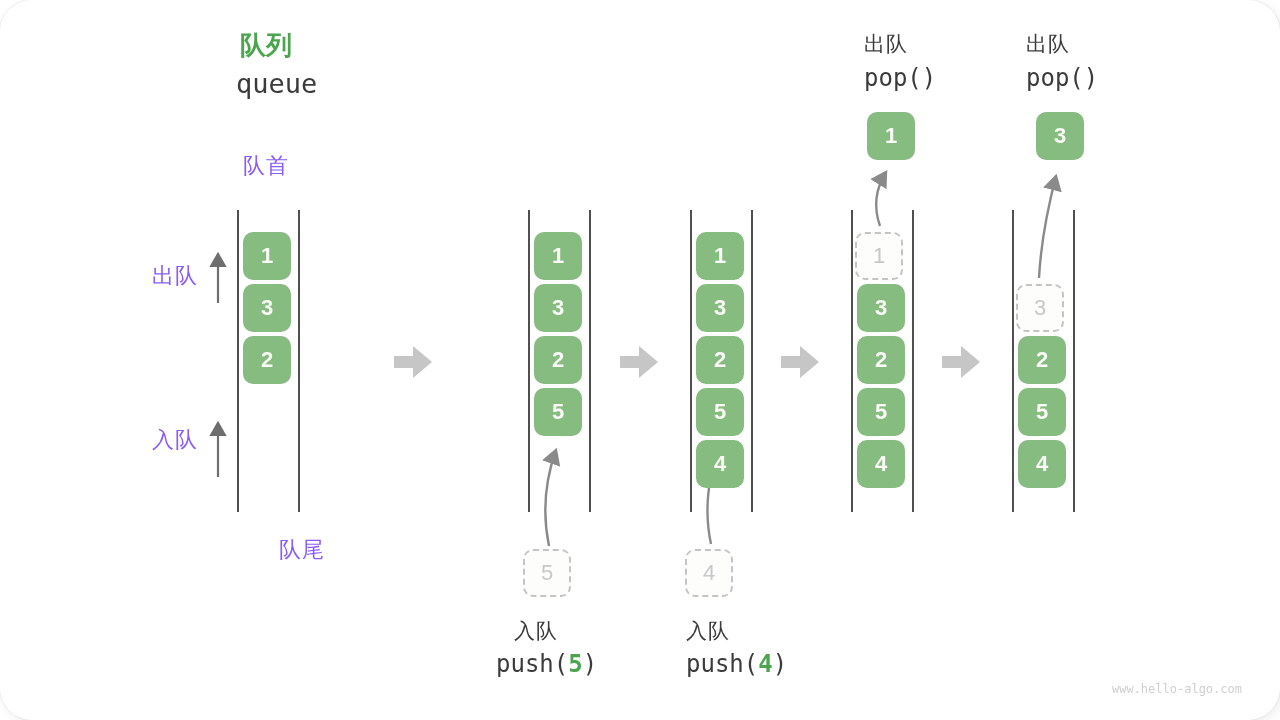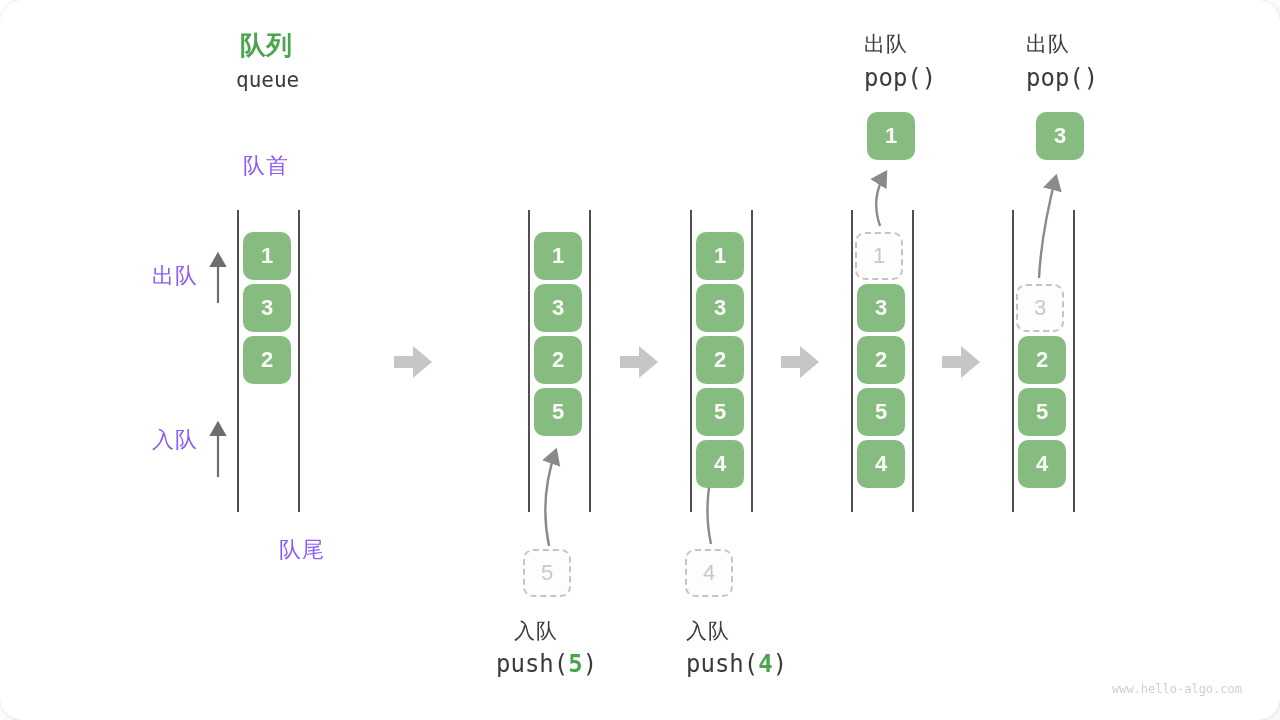--- a/index.html
+++ b/index.html
@@ -1,24 +1,24 @@
 <!DOCTYPE html>
 <html><head>
 <meta charset="utf-8">
 <style>
   html,body{margin:0;padding:0;background:#ffffff;}
   .canvas{
     position:relative;width:1280px;height:720px;background:#ffffff;
-    border-radius:22px;overflow:hidden;
+    border-radius:32px;overflow:hidden;
     box-shadow:0 0 0 1px rgba(0,0,0,0.05), 3px 3px 12px rgba(0,0,0,0.07);
     font-family:"Liberation Sans","DejaVu Sans",sans-serif;color:#3B3B3B;
   }
   .overlay{position:absolute;left:0;top:0;pointer-events:none;}
   .title-zh{position:absolute;left:240px;top:28px;font-size:26px;font-weight:bold;color:#4BA44E;}
-  .title-en{position:absolute;left:236px;top:68px;font-family:"DejaVu Sans Mono","Liberation Mono",monospace;font-size:21px;color:#3B3B3B;}
+  .title-en{position:absolute;left:236px;top:68px;font-family:"DejaVu Sans Mono","Liberation Mono",monospace;font-size:27px;color:#3B3B3B;}
   .side-label{position:absolute;font-size:22px;font-weight:normal;color:#8b5cf6;letter-spacing:1px;}
   .lbl-front{left:243px;top:151px;}
   .lbl-rear{left:243px;top:535px;margin-left:36px;}
   .lbl-dequeue{left:152px;top:261px;}
   .lbl-enqueue{left:152px;top:425px;}
   .vline{position:absolute;top:210px;width:1.5px;height:302px;background:#4F4F4F;}
   .box{
     position:absolute;width:48px;height:48px;border-radius:10px;background:#87BC80;
     display:flex;align-items:center;justify-content:center;
     color:#FBFBF8;font-size:22px;font-weight:bold;

